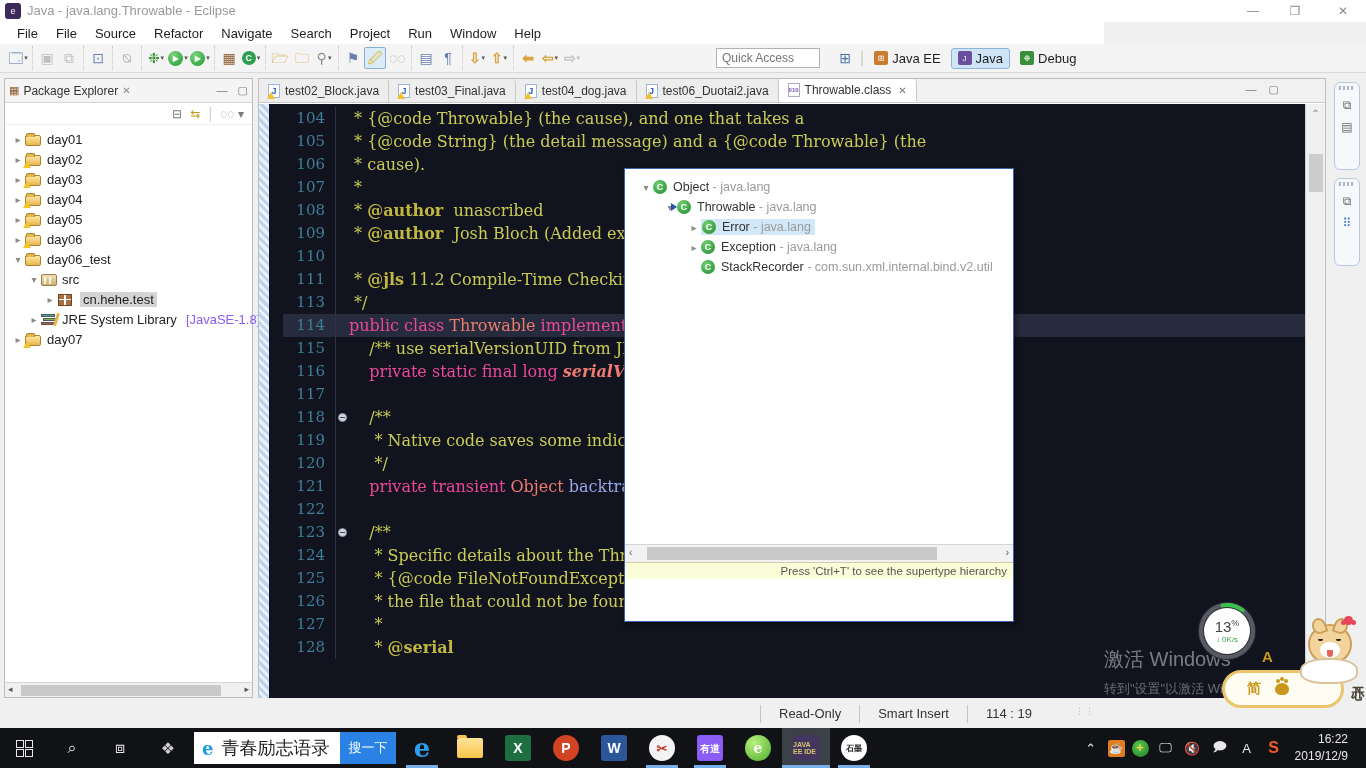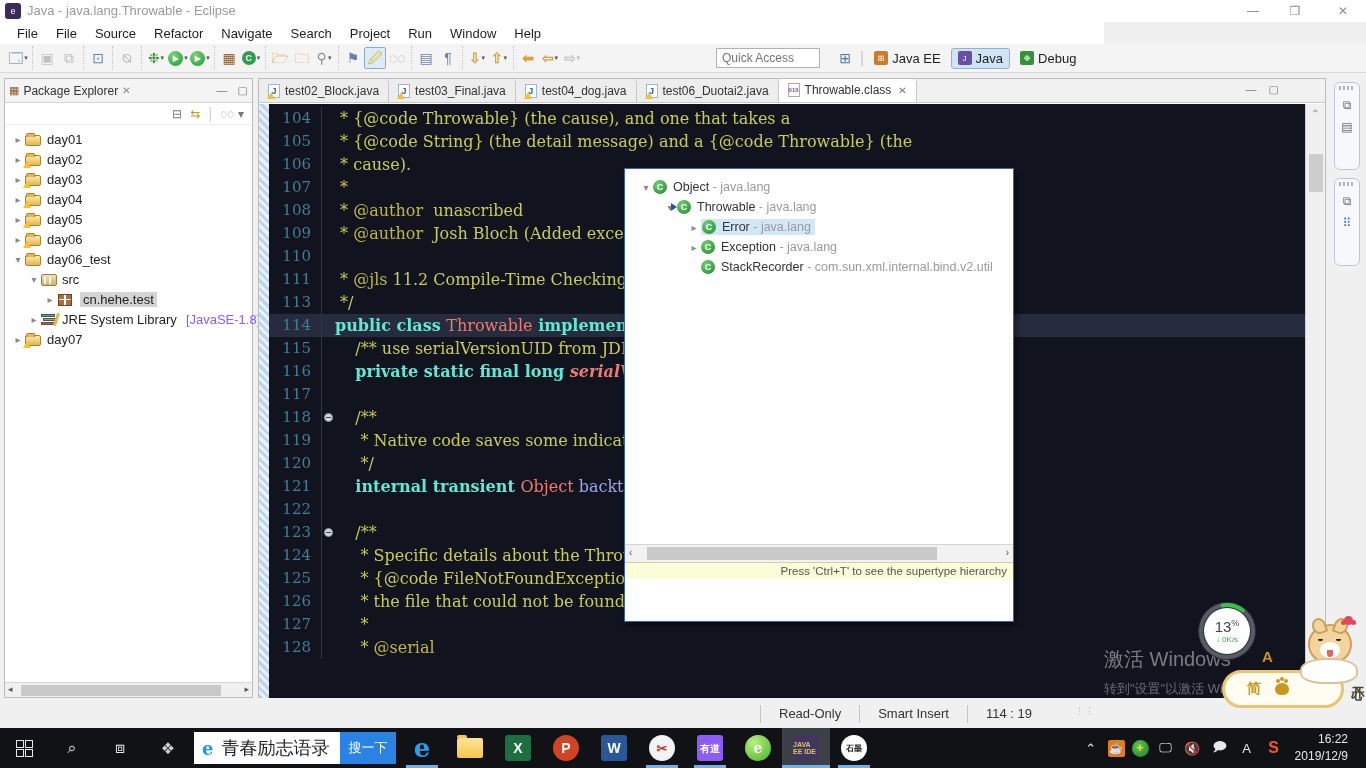--- a/index.html
+++ b/index.html
@@ -82,29 +82,29 @@
   .tab-close { color:#777; font-size:10px; margin-left:2px; }
   .jfile { position:relative; width:12px; height:14px; background:#fff; border:1px solid #9db6d8; font-size:9px; font-weight:bold; color:#2a62b8; text-align:center; line-height:13px; }
   .jfile .warnov { border-bottom-color:#f2c230; }
   .cfile { position:relative; width:12px; height:14px; background:#fff; border:1px solid #a9a9c8; font-size:6px; color:#7a4ab0; text-align:center; line-height:13px; font-weight:bold; }
   #editor-minmax { position:absolute; right:46px; top:4px; display:flex; gap:12px; color:#777; font-size:11px; }
 
   #code-wrap { position:absolute; left:0; top:25px; width:1048px; height:594px; background:#11131f; overflow:hidden; }
   #hatch { position:absolute; left:0; top:0; width:10px; height:100%;
            background:repeating-linear-gradient(45deg,#bcd4ec 0 3px,#e9f1fa 3px 6px); }
   #code-lines { position:absolute; left:10px; top:3px; right:0; font-family:"DejaVu Serif", serif; }
-  .cline { height:23px; line-height:23px; display:flex; white-space:pre; }
+  .cline { height:23px; line-height:23px; display:flex; white-space:pre;margin-left:14px; }
   .cline.cur { background:#262b3d; }
   .lnum { width:52px; text-align:right; padding-right:10px; color:#3f7e98; font-size:15px; flex:none; }
   .foldc { width:14px; flex:none; position:relative; border-left:1px solid #2e3347; }
   .folddot { position:absolute; left:2px; top:7px; width:9px; height:9px; border-radius:50%; background:#cfd6e4; border:1px solid #8a93a8; }
   .folddot::after { content:""; position:absolute; left:1px; top:3px; width:5px; height:1px; background:#444; }
   .ctext { font-size:16px; }
-  .tk-doc { color:#c9cd53; } .tk-tag { color:#c0b73e; font-weight:normal; }
-  .tk-kw { color:#5eead4; font-weight:bold; } .tk-cls { color:#ef7b70; }
+  .tk-doc { color:#c9cd53; } .tk-tag { color:#c0b73e; font-weight:bold; }
+  .tk-kw { color:#ec4899; font-weight:normal; } .tk-cls { color:#ef7b70; }
   .tk-fld { color:#ef7b70; font-style:italic; font-weight:bold; } .tk-var { color:#9aa7e8; } .tk-pln { color:#cfd2dc; }
 
   #vscroll { position:absolute; right:0; top:25px; width:20px; height:594px; background:#f0f0f0; border-left:1px solid #d0d0d0; }
   #vscroll .up { display:block; text-align:center; color:#777; font-size:10px; padding-top:4px; }
   #vthumb { position:absolute; left:3px; top:50px; width:14px; height:38px; background:#cdcdcd; }
 
   
   .dockbar { position:absolute; width:26px; background:#f6f8fc; border:1px solid #b9c6e0; border-radius:6px;
              display:flex; flex-direction:column; align-items:center; padding:3px 0; gap:8px; }
   .dock-handle { width:16px; height:4px; background:repeating-linear-gradient(90deg,#a9b4cc 0 2px,transparent 2px 4px); }
@@ -554,21 +554,21 @@
      <span class="ctext"><span class="tk-doc">     * Native code saves some indication of the stack back-trace</span></span>
    </div>
         <div class="cline ">
      <span class="lnum">120</span>
      <span class="foldc"></span>
      <span class="ctext"><span class="tk-doc">     */</span></span>
    </div>
         <div class="cline ">
      <span class="lnum">121</span>
      <span class="foldc"></span>
-     <span class="ctext"><span class="tk-pln">    </span><span class="tk-kw">internal transient </span><span class="tk-cls">Object</span><span class="tk-pln"> </span><span class="tk-var">backtrace</span><span class="tk-pln">;</span></span>
+     <span class="ctext"><span class="tk-pln">    </span><span class="tk-kw">private transient </span><span class="tk-cls">Object</span><span class="tk-pln"> </span><span class="tk-var">backtrace</span><span class="tk-pln">;</span></span>
    </div>
         <div class="cline ">
      <span class="lnum">122</span>
      <span class="foldc"></span>
      <span class="ctext"></span>
    </div>
         <div class="cline ">
      <span class="lnum">123</span>
      <span class="foldc"><span class="folddot"></span></span>
      <span class="ctext"><span class="tk-doc">    /**</span></span>

